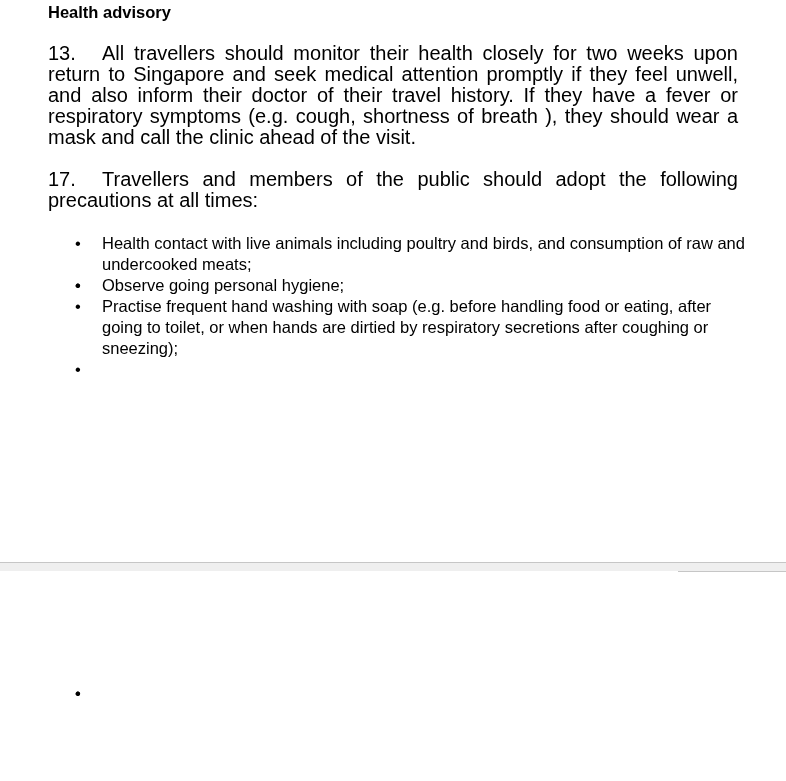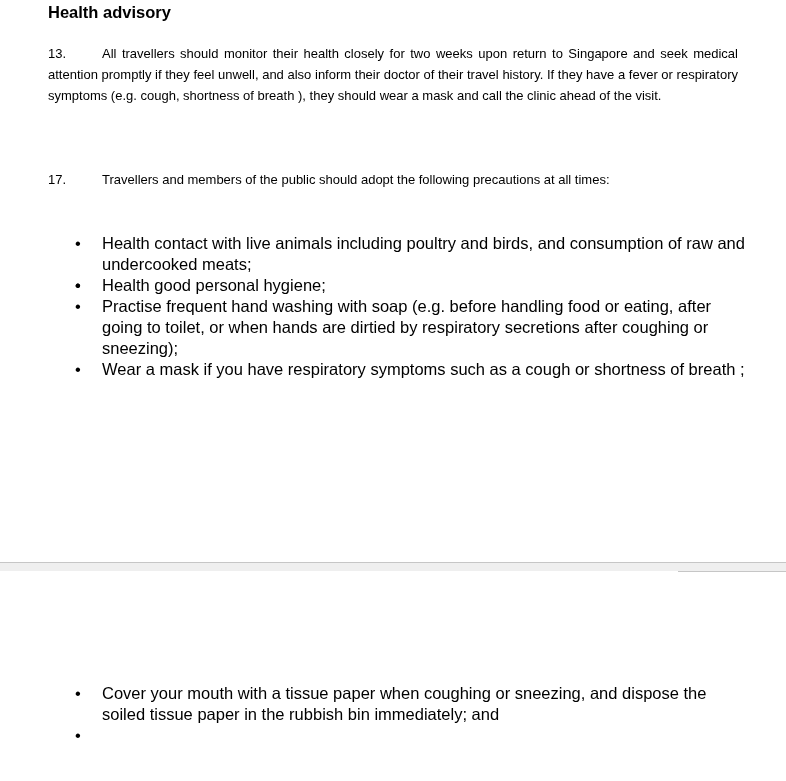--- a/index.html
+++ b/index.html
@@ -4,21 +4,21 @@
 <style>
   html, body { margin: 0; padding: 0; background: #ffffff; }
   body { width: 786px; height: 781px; overflow: hidden; position: relative;
          font-family: "Liberation Sans", sans-serif; color: #000; }
   .page { position: absolute; left: 0; width: 678px; background: #fff; }
   .page1 { top: 0; height: 563px; }
   .page2 { top: 571px; height: 210px; }
   .gap { position: absolute; left: 0; top: 562px; width: 786px; height: 8px;
          background: #efefef; border-top: 1px solid #c6c6c6; border-bottom: 1px solid #c6c6c6; }
   .heading { position: absolute; left: 48px; top: 2px; font-weight: bold; font-size: 16.5px; line-height: 21px; }
-  .para { position: absolute; left: 48px; width: 690px; font-size: 13px; line-height: 21px; text-align: justify; }
+  .para { position: absolute; left: 48px; width: 690px; font-size: 20px; line-height: 21px; text-align: justify; }
   .para .num { display: inline-block; width: 54px; }
   .p13 { top: 43px; }
   .p14 { top: 169px; }
   ul.bullets { position: absolute; left: 48px; width: 700px; margin: 0; padding: 0; list-style: none;
                font-size: 16.5px; line-height: 21px; }
   ul.bullets li { position: relative; padding-left: 54px; }
   ul.bullets li .dot { position: absolute; left: 27px; top: 0; }
   .b1 { top: 233px; }
   .b2 { top: 112px; }
 </style>
@@ -28,26 +28,26 @@
 <div class="page page1">
   <div class="heading">Health advisory</div>
 
   <div class="para p13"><span class="num">13.</span><span>All travellers should monitor their health closely for two weeks upon return to Singapore and seek medical attention promptly if they feel unwell, and also inform their doctor of their travel history. If they have a fever or respiratory symptoms (e.g. cough, shortness of breath ), they should wear a mask and call the clinic ahead of the visit.</span></div>
 
   <div class="para p14"><span class="num">17.</span><span>Travellers and members of the public should adopt the following precautions at all times:</span></div>
 
   <ul class="bullets b1">
     <li><span class="dot">•</span><span>Health contact with live animals including poultry and birds, and consumption of raw and undercooked meats;</span></li>
     <li><span class="dot">•</span></li>
-    <li><span class="dot">•</span><span>Health good personal hygiene;</span></li>
+    <li><span class="dot">•</span><span>Observe going personal hygiene;</span></li>
     <li><span class="dot">•</span><span>Practise frequent hand washing with soap (e.g. before handling food or eating, after going to toilet, or when hands are dirtied by respiratory secretions after coughing or sneezing);</span></li>
-    <li><span class="dot">•</span><span>Wear a mask if you have respiratory symptoms such as a cough or shortness of breath ;</span></li>
+    <li><span class="dot">•</span></li>
   </ul>
 </div>
 
 <div class="gap"></div>
 
 <div class="page page2">
   <ul class="bullets b2">
-    <li><span class="dot">•</span><span>Cover your mouth with a tissue paper when coughing or sneezing, and dispose the soiled tissue paper in the rubbish bin immediately; and</span></li>
+    <li><span class="dot">•</span></li>
     <li><span class="dot">•</span></li>
   </ul>
 </div>
 
 </body></html>

